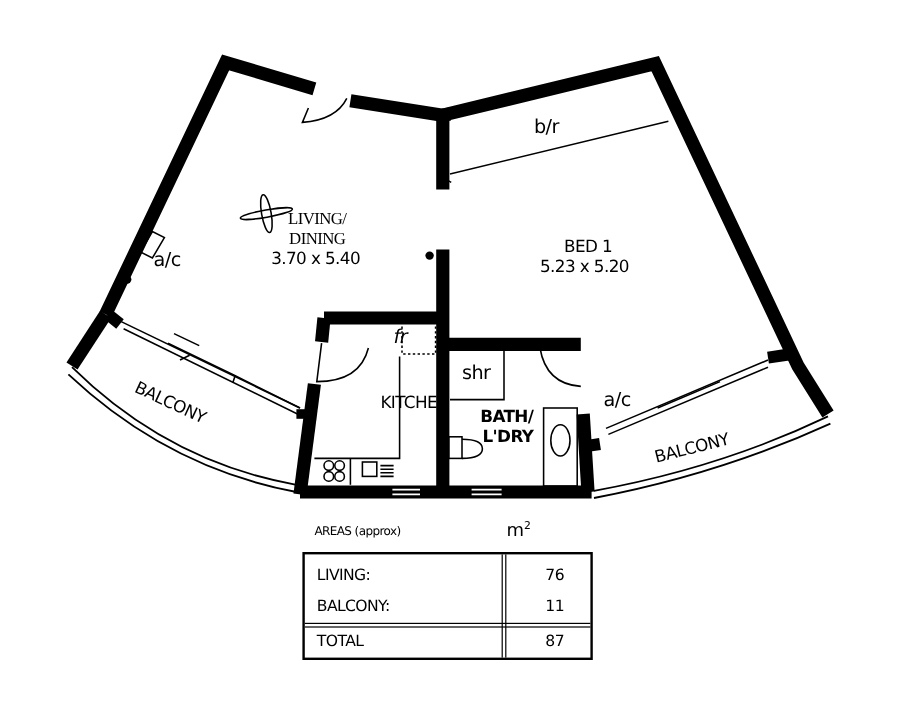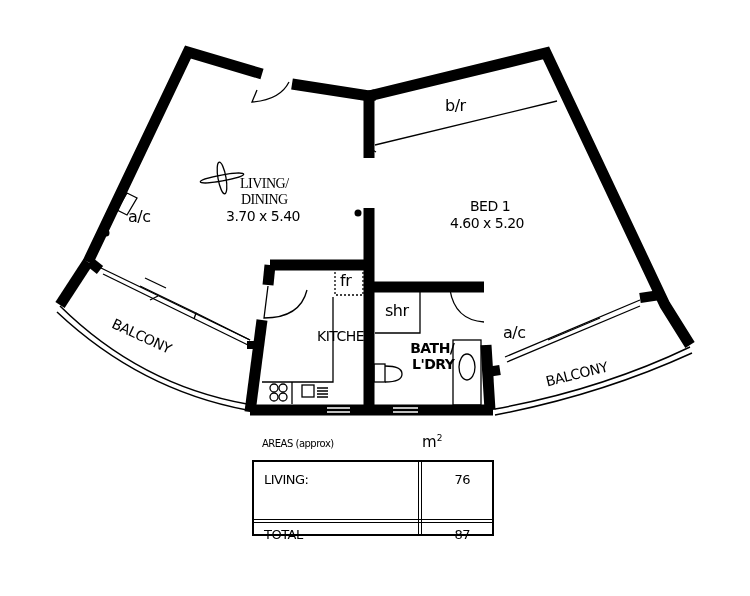--- a/index.html
+++ b/index.html
@@ -7,21 +7,21 @@
          font-family:"DejaVu Sans", sans-serif; color:#000; }
   #plan { position:absolute; left:0; top:0; width:750px; height:596px; }
   .lbl { position:absolute; font-family:"DejaVu Sans", sans-serif; font-size:14px;
          letter-spacing:-0.5px; line-height:16px; text-align:center; white-space:nowrap; color:#000; }
   .sm { font-size:16px; }
   .rot { transform-origin:center center; }
   
   #areas-title { position:absolute; left:262px; top:438px; font-size:10px; letter-spacing:-0.5px; }
   #areas-unit { position:absolute; left:422px; top:433px; font-size:15px; }
   #areas-unit sup { font-size:9px; }
-  #areas-table { position:absolute; left:252px; top:460px; width:242px; height:76px;
+  #areas-table { position:absolute; left:252px; top:460px; width:242px; height:90px;
                  border:2px solid #000; box-sizing:border-box; }
   #areas-table .vdiv { position:absolute; left:164px; top:0; bottom:0; width:4px;
                        border-left:1.5px solid #000; border-right:1.5px solid #000; box-sizing:border-box; }
   #areas-table .hdiv { position:absolute; left:0; right:0; top:57px; height:4px;
                        border-top:1.5px solid #000; border-bottom:1.5px solid #000; box-sizing:border-box; }
   .row { position:absolute; left:0; right:0; height:20px; font-size:13px; letter-spacing:-0.5px; }
   .row .k { position:absolute; left:10px; }
   .row .v { position:absolute; right:22px; }
 </style>
 </head>
@@ -129,44 +129,48 @@
   </g>
 </svg>
 
 <div class="lbl" style="left:240px;top:176px;font-family:Liberation Serif, serif;">
   <div>LIVING/</div>
   <div>DINING</div>
 </div>
 <div class="lbl" style="left:226px;top:208px;">3.70 x 5.40</div>
 
 <div class="lbl" style="left:470px;top:198px;">BED 1</div>
-<div class="lbl" style="left:450px;top:215px;">4.60 x 5.20</div>
+<div class="lbl" style="left:450px;top:215px;">5.23 x 5.20</div>
 
 <div class="lbl" style="left:269px;top:328px;margin-left:48px;">KITCHEN</div>
 
 <div class="lbl" style="left:397px;top:340px;text-align:right;font-weight:bold;">
   <div>BATH/</div>
-  <div style="margin-left:15px;">L'DRY</div>
+  <div style="margin-left:5px;">L'DRY</div>
 </div>
 
 <div class="lbl rot" style="left:110px;top:328px;transform:rotate(25deg);">BALCONY</div>
 <div class="lbl rot" style="left:545px;top:366px;transform:rotate(-14deg);">BALCONY</div>
 
 <div class="lbl sm" style="left:445px;top:98px;">b/r</div>
-<div class="lbl sm" style="left:340px;top:273px;">fr</div>
+<div class="lbl sm" style="left:328px;top:273px;font-style:italic;">fr</div>
 <div class="lbl sm" style="left:385px;top:303px;">shr</div>
 <div class="lbl sm" style="left:128px;top:209px;">a/c</div>
 <div class="lbl sm" style="left:503px;top:325px;">a/c</div>
 
 <div id="areas-title">AREAS (approx)</div>
 <div id="areas-unit"><span>m</span><sup>2</sup></div>
 <div id="areas-table">
   <div class="vdiv"></div>
   <div class="hdiv"></div>
   <div class="row" style="top:10px;">
     <span class="k">LIVING:</span>
     <span class="v">76</span>
   </div>
+  <div class="row" style="top:36px;">
+    <span class="k">BALCONY:</span>
+    <span class="v">11</span>
+  </div>
   <div class="row" style="top:65px;">
     <span class="k">TOTAL</span>
     <span class="v">87</span>
   </div>
 </div>
 
 </body></html>

